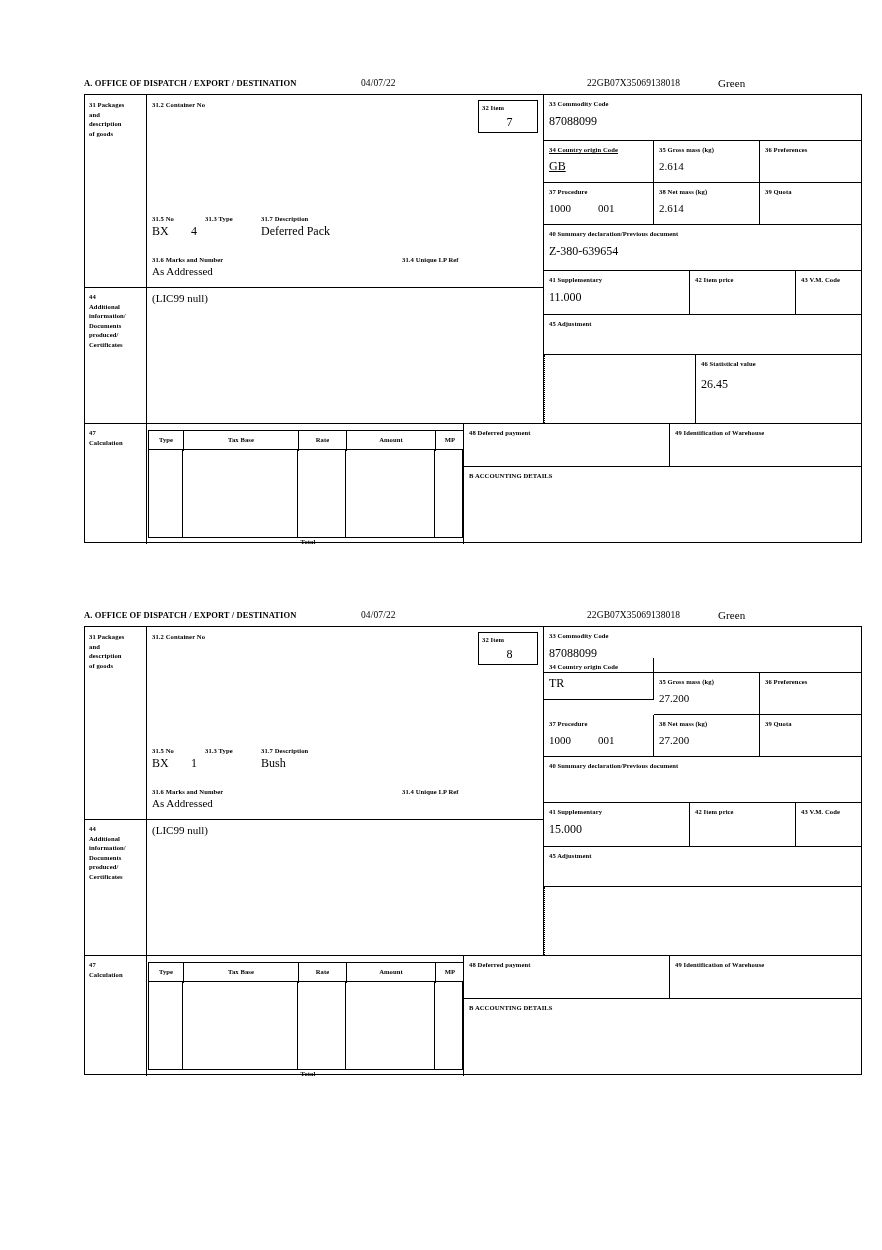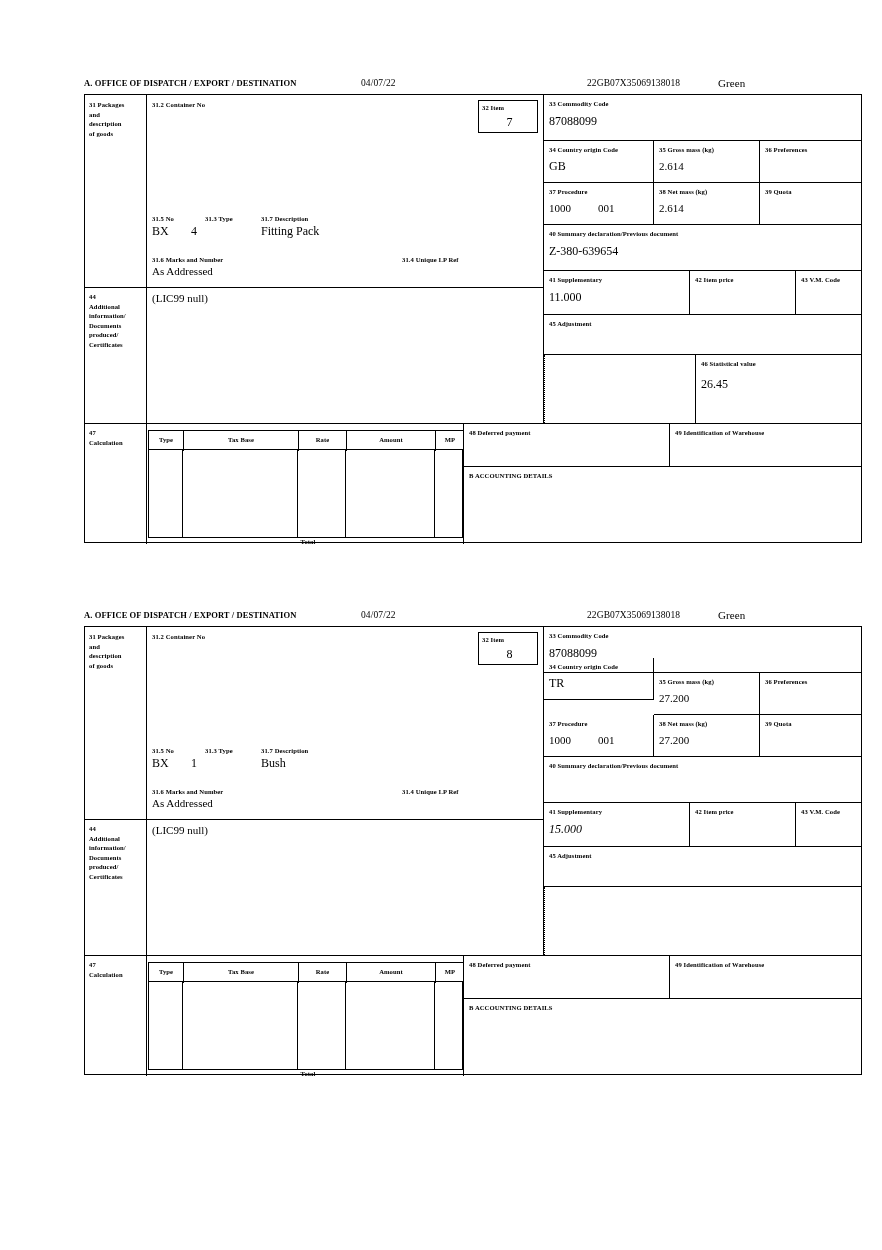--- a/index.html
+++ b/index.html
@@ -133,21 +133,21 @@
         <div class="lbl">31.2 Container No</div>
         <div class="val" style="margin-top:2px;"></div>
       </div>
 
       <div class="cell" style="left:62px; top:119px; width:396px; height:40px; padding-left:5px;">
         <div class="lbl" style="position:absolute; left:5px; top:0;">31.5 No</div>
         <div class="lbl" style="position:absolute; left:58px; top:0;">31.3 Type</div>
         <div class="lbl" style="position:absolute; left:114px; top:0;">31.7 Description</div>
         <div class="val val-lg" style="position:absolute; left:5px; top:10px;">BX</div>
         <div class="val val-lg" style="position:absolute; left:44px; top:10px;">4</div>
-        <div class="val val-lg" style="position:absolute; left:114px; top:10px;">Fitting Pack</div>
+        <div class="val val-lg" style="position:absolute; left:114px; top:10px;">Deferred Pack</div>
       </div>
 
       <div class="cell" style="left:62px; top:160px; width:396px; height:32px;">
         <div class="lbl" style="position:absolute; left:5px; top:0;">31.6 Marks and Number</div>
         <div class="val" style="position:absolute; left:5px; top:10px;">As Addressed</div>
         <div class="lbl" style="position:absolute; left:255px; top:0;">31.4 Unique I.P Ref</div>
         <div class="val" style="position:absolute; left:255px; top:10px;"></div>
       </div>
 
       <div class="cell" style="left:393px; top:5px; width:60px; height:33px; border:1px solid #000; padding:2px 0 0 3px;">
@@ -155,21 +155,21 @@
         <div class="val val-lg center" style="margin-top:2px;">7</div>
       </div>
 
       <div class="cell" style="left:458px; top:0px; width:1px; height:328px; border-left:1px solid #000;"></div>
 
       <div class="cell" style="left:459px; top:0px; width:317px; height:46px; border-bottom:1px solid #000; padding:4px 0 0 5px;">
         <div class="lbl">33 Commodity Code</div>
         <div class="val val-lg" style="margin-top:5px;">87088099</div>
       </div>
 
-      <div class="cell" style="left:459px; top:46px; width:110px; height:42px; border-bottom:1px solid #000; border-right:1px solid #000; padding:4px 12px 0 5px;">
+      <div class="cell" style="left:459px; top:46px; width:110px; height:42px; border-bottom:1px solid #000; border-right:1px solid #000; padding:4px 12px 0 5px;text-decoration:underline;">
         <div class="lbl">34 Country origin Code</div>
         <div class="val val-lg" style="margin-top:4px;">GB</div>
       </div>
 
       <div class="cell" style="left:569px; top:46px; width:106px; height:42px; border-bottom:1px solid #000; border-right:1px solid #000; padding:4px 0 0 5px;">
         <div class="lbl">35 Gross mass (kg)</div>
         <div class="val" style="margin-top:5px;">2.614</div>
       </div>
 
       <div class="cell" style="left:675px; top:46px; width:101px; height:42px; border-bottom:1px solid #000; padding:4px 0 0 5px;">
@@ -371,21 +371,21 @@
         <div class="lbl">39 Quota</div>
         <div class="val" style="margin-top:5px;"></div>
       </div>
 
       <div class="cell" style="left:459px; top:130px; width:317px; height:46px; border-bottom:1px solid #000; padding:4px 0 0 5px;">
         <div class="lbl">40 Summary declaration/Previous document</div>
       </div>
 
       <div class="cell" style="left:459px; top:176px; width:146px; height:44px; border-bottom:1px solid #000; border-right:1px solid #000; padding:4px 0 0 5px;">
         <div class="lbl">41 Supplementary</div>
-        <div class="val val-lg" style="margin-top:5px;font-style:italic;">15.000</div>
+        <div class="val val-lg" style="margin-top:5px;">15.000</div>
       </div>
       <div class="cell" style="left:605px; top:176px; width:106px; height:44px; border-bottom:1px solid #000; border-right:1px solid #000; padding:4px 0 0 5px;">
         <div class="lbl">42 Item price</div>
         <div class="val" style="margin-top:5px;"></div>
       </div>
       <div class="cell" style="left:711px; top:176px; width:65px; height:44px; border-bottom:1px solid #000; padding:4px 0 0 5px;">
         <div class="lbl">43 V.M. Code</div>
         <div class="val" style="margin-top:5px;"></div>
       </div>
 

